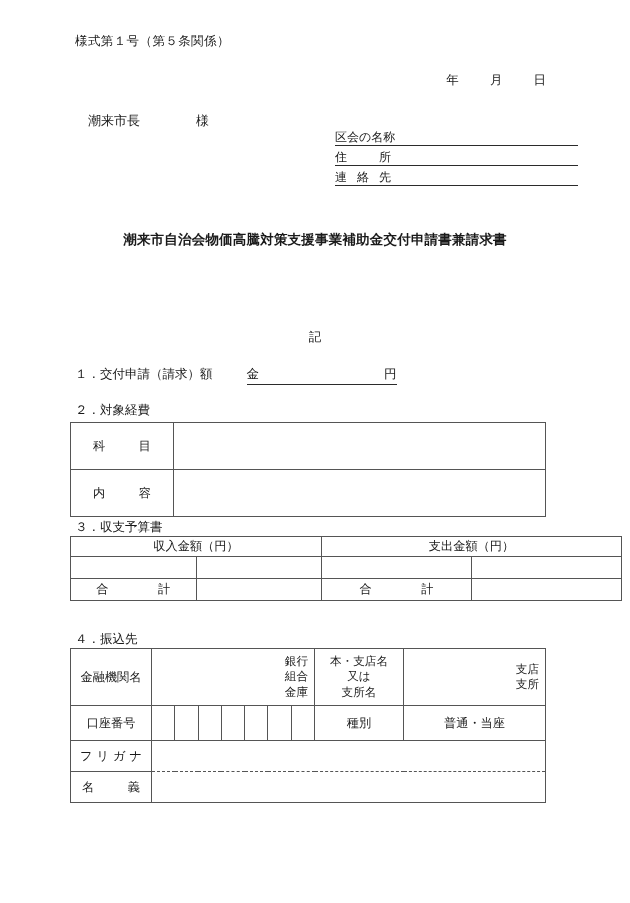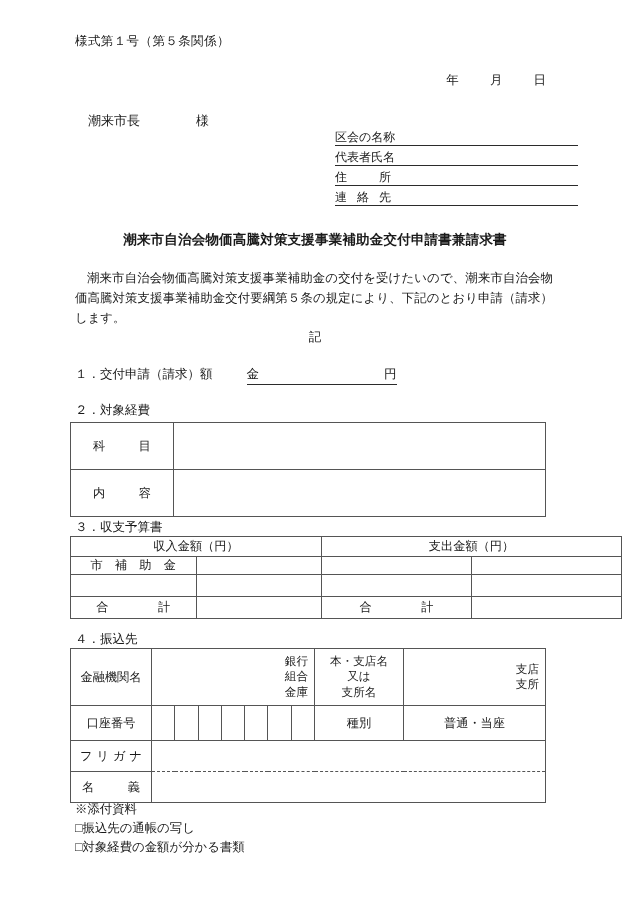--- a/index.html
+++ b/index.html
@@ -229,24 +229,20 @@
     <span class="date-d">日</span>
   </div>
 
   <div class="addressee">
     <span>潮来市長</span><span class="hon">様</span>
   </div>
 
   <div class="applicant">
     <div class="app-row">
       <span class="app-label">区会の名称</span>
-      <span class="app-blank"></span>
-    </div>
-    <div class="app-row">
-      <span class="app-label">代表者氏名</span>
       <span class="app-blank"></span>
     </div>
     <div class="app-row">
       <span class="app-label just2">
         <span>住</span>
           <span>所</span>
       </span>
       <span class="app-blank"></span>
     </div>
     <div class="app-row">
@@ -254,21 +250,20 @@
         <span>連</span>
           <span>絡</span>
           <span>先</span>
       </span>
       <span class="app-blank"></span>
     </div>
   </div>
 
   <div class="doc-title">潮来市自治会物価高騰対策支援事業補助金交付申請書兼請求書</div>
 
-  <div class="body-para">潮来市自治会物価高騰対策支援事業補助金の交付を受けたいので、潮来市自治会物価高騰対策支援事業補助金交付要綱第５条の規定により、下記のとおり申請（請求）します。</div>
 
   <div class="ki">記</div>
 
   <div class="sec1">
     <span class="sec1-label">１．交付申請（請求）額</span>
     <span class="amount-field">
       <span>金</span>
       <span></span>
       <span>円</span>
     </span>
@@ -297,26 +292,20 @@
     </tr>
   </tbody>
     </table>
 
   <div class="sec-head" id="sec3-head">３．収支予算書</div>
   <table class="form" id="tbl-budget">
     <tbody>
         <tr>
       <td class="hdr" colspan="2" style="width:238px">収入金額（円）</td>
       <td class="hdr" colspan="2">支出金額（円）</td>
-    </tr>
-    <tr>
-      <td style="width:118px">市　補　助　金</td>
-      <td style="width:120px"></td>
-      <td style="width:118px"></td>
-      <td></td>
     </tr>
     <tr>
       <td class="tall"></td>
       <td class="tall"></td>
       <td class="tall"></td>
       <td class="tall"></td>
     </tr>
     <tr>
       <td class="tall">
         <span class="lbl4">
@@ -390,19 +379,14 @@
         <span class="lbl4" style="width:58px">
               <span>名</span>
               <span>義</span>
             </span>
       </td>
       <td class="dashed-top" colspan="9"></td>
     </tr>
   </tbody>
     </table>
 
-  <div class="footer">
-    <div>※添付資料</div>
-    <div><span>□</span><span>振込先の通帳の写し</span></div>
-    <div><span>□</span><span>対象経費の金額が分かる書類</span></div>
-  </div>
 
 </div>
 
 </body></html>

